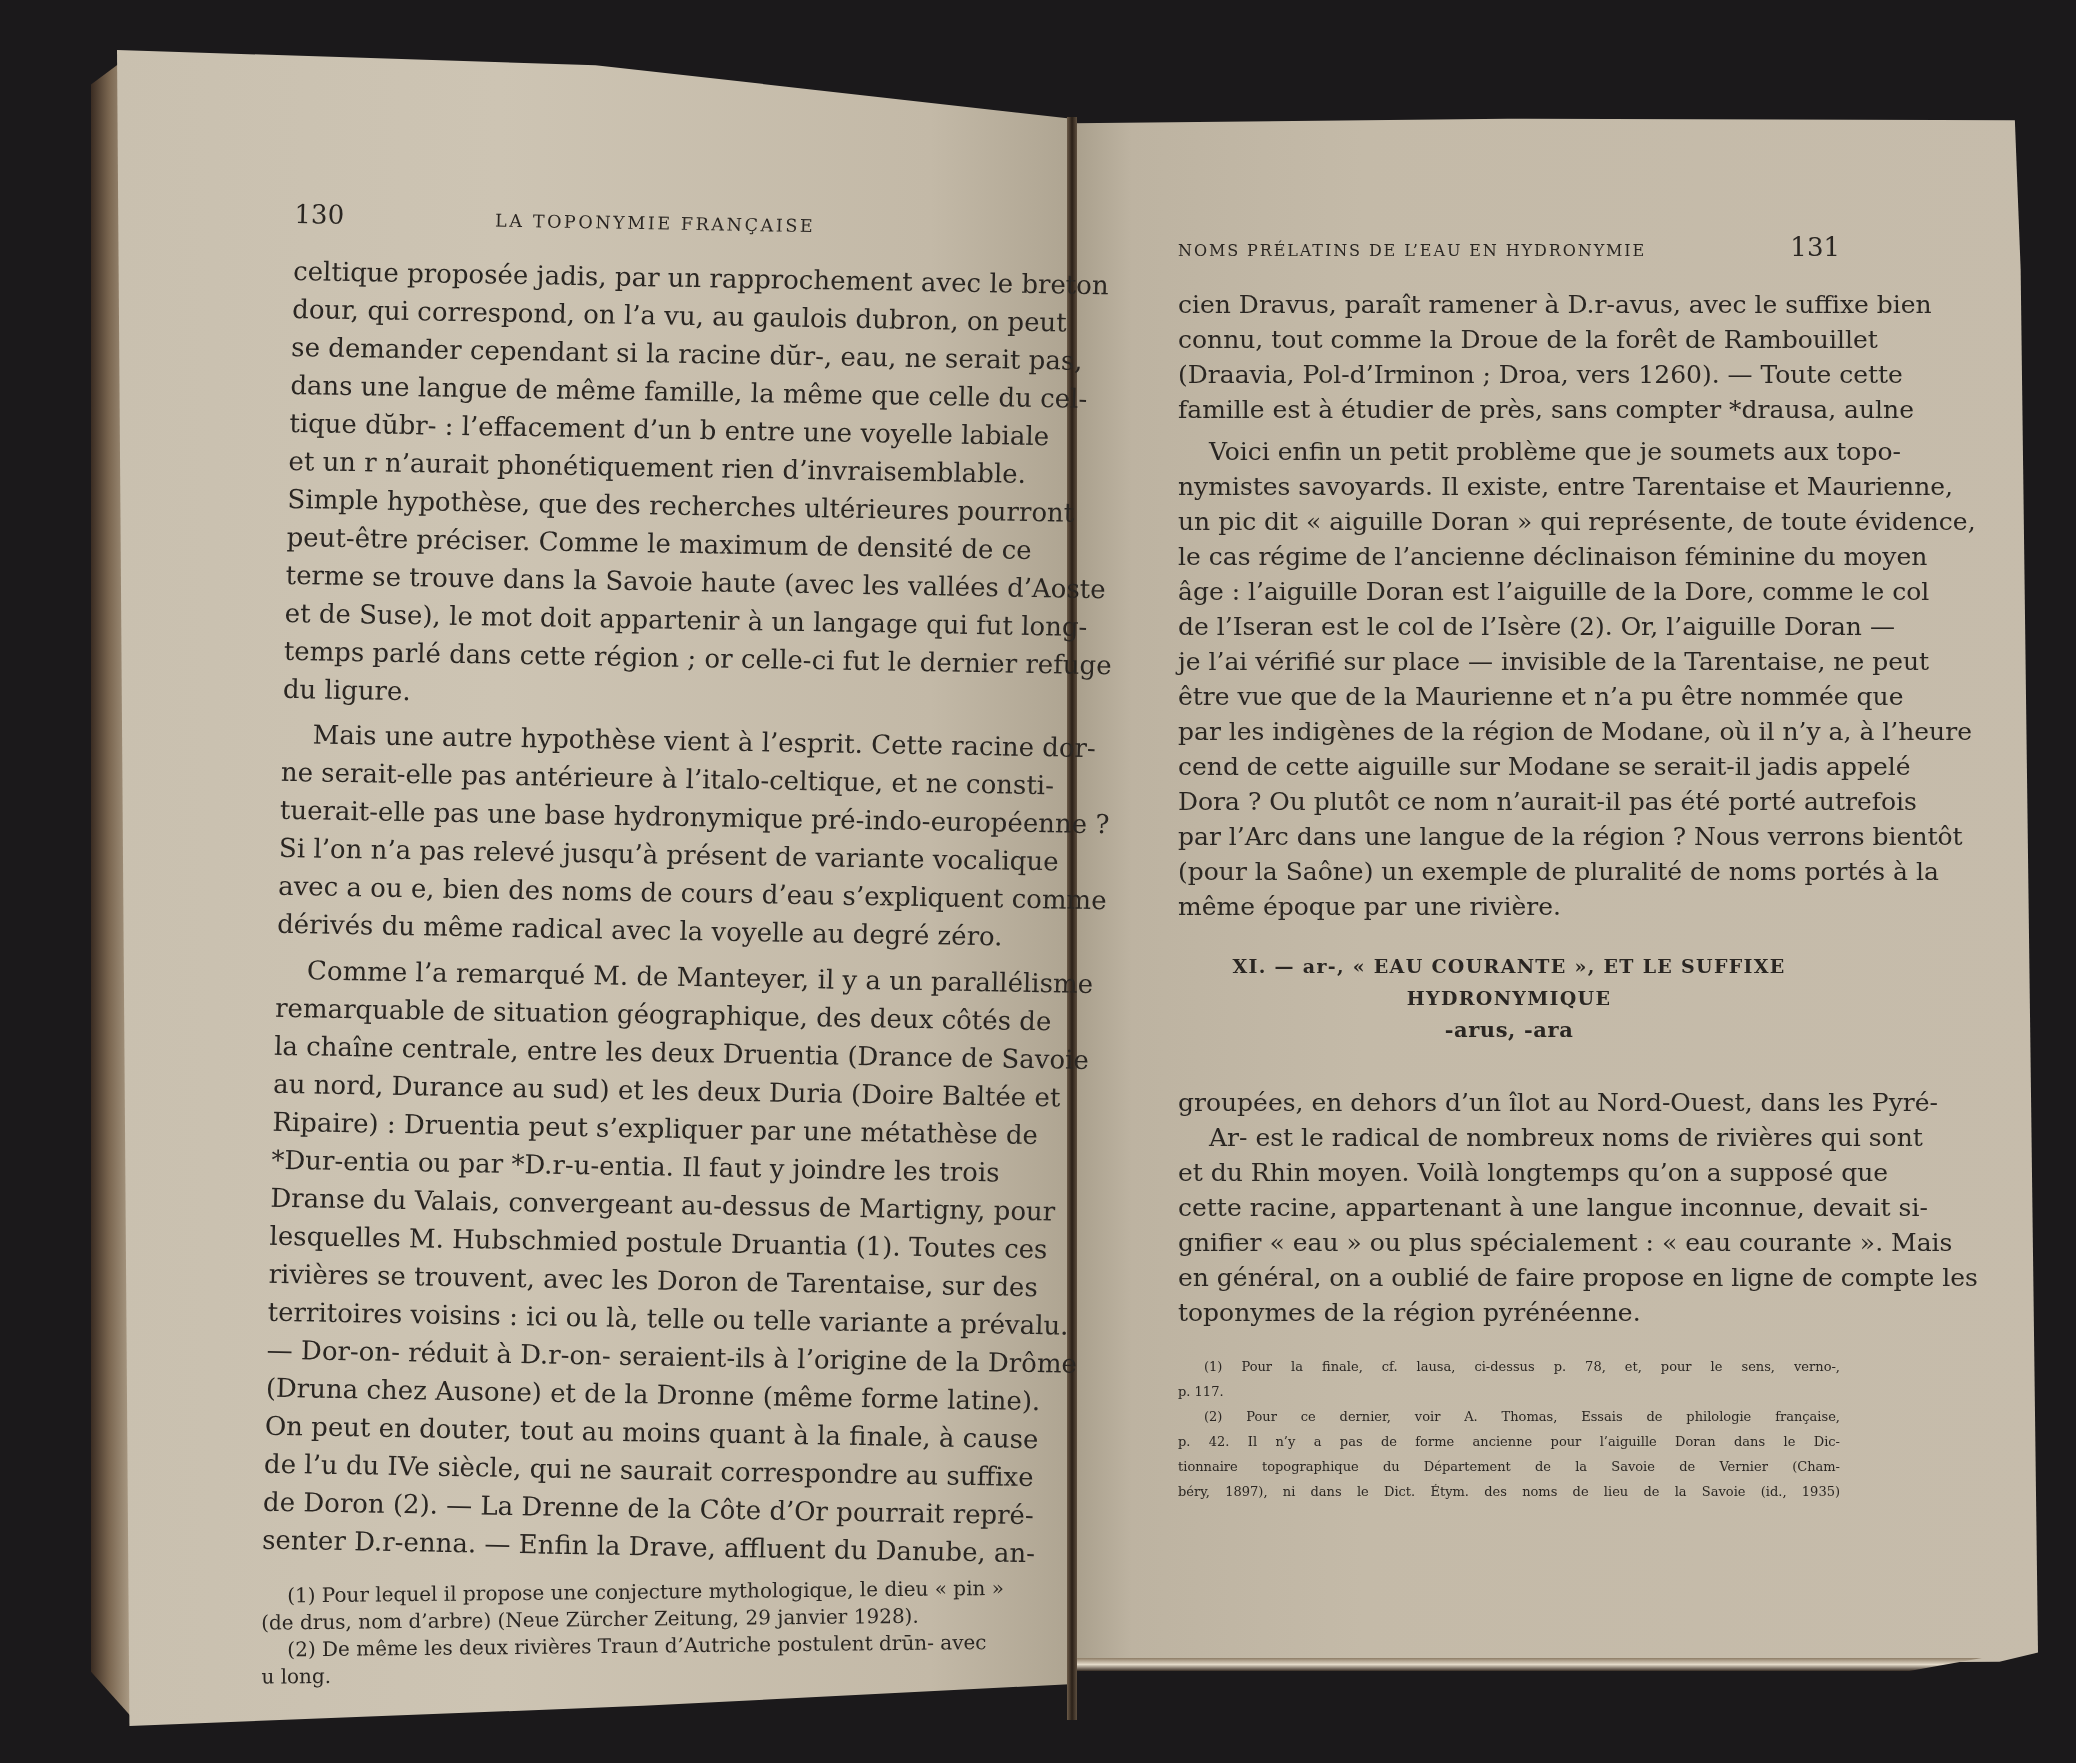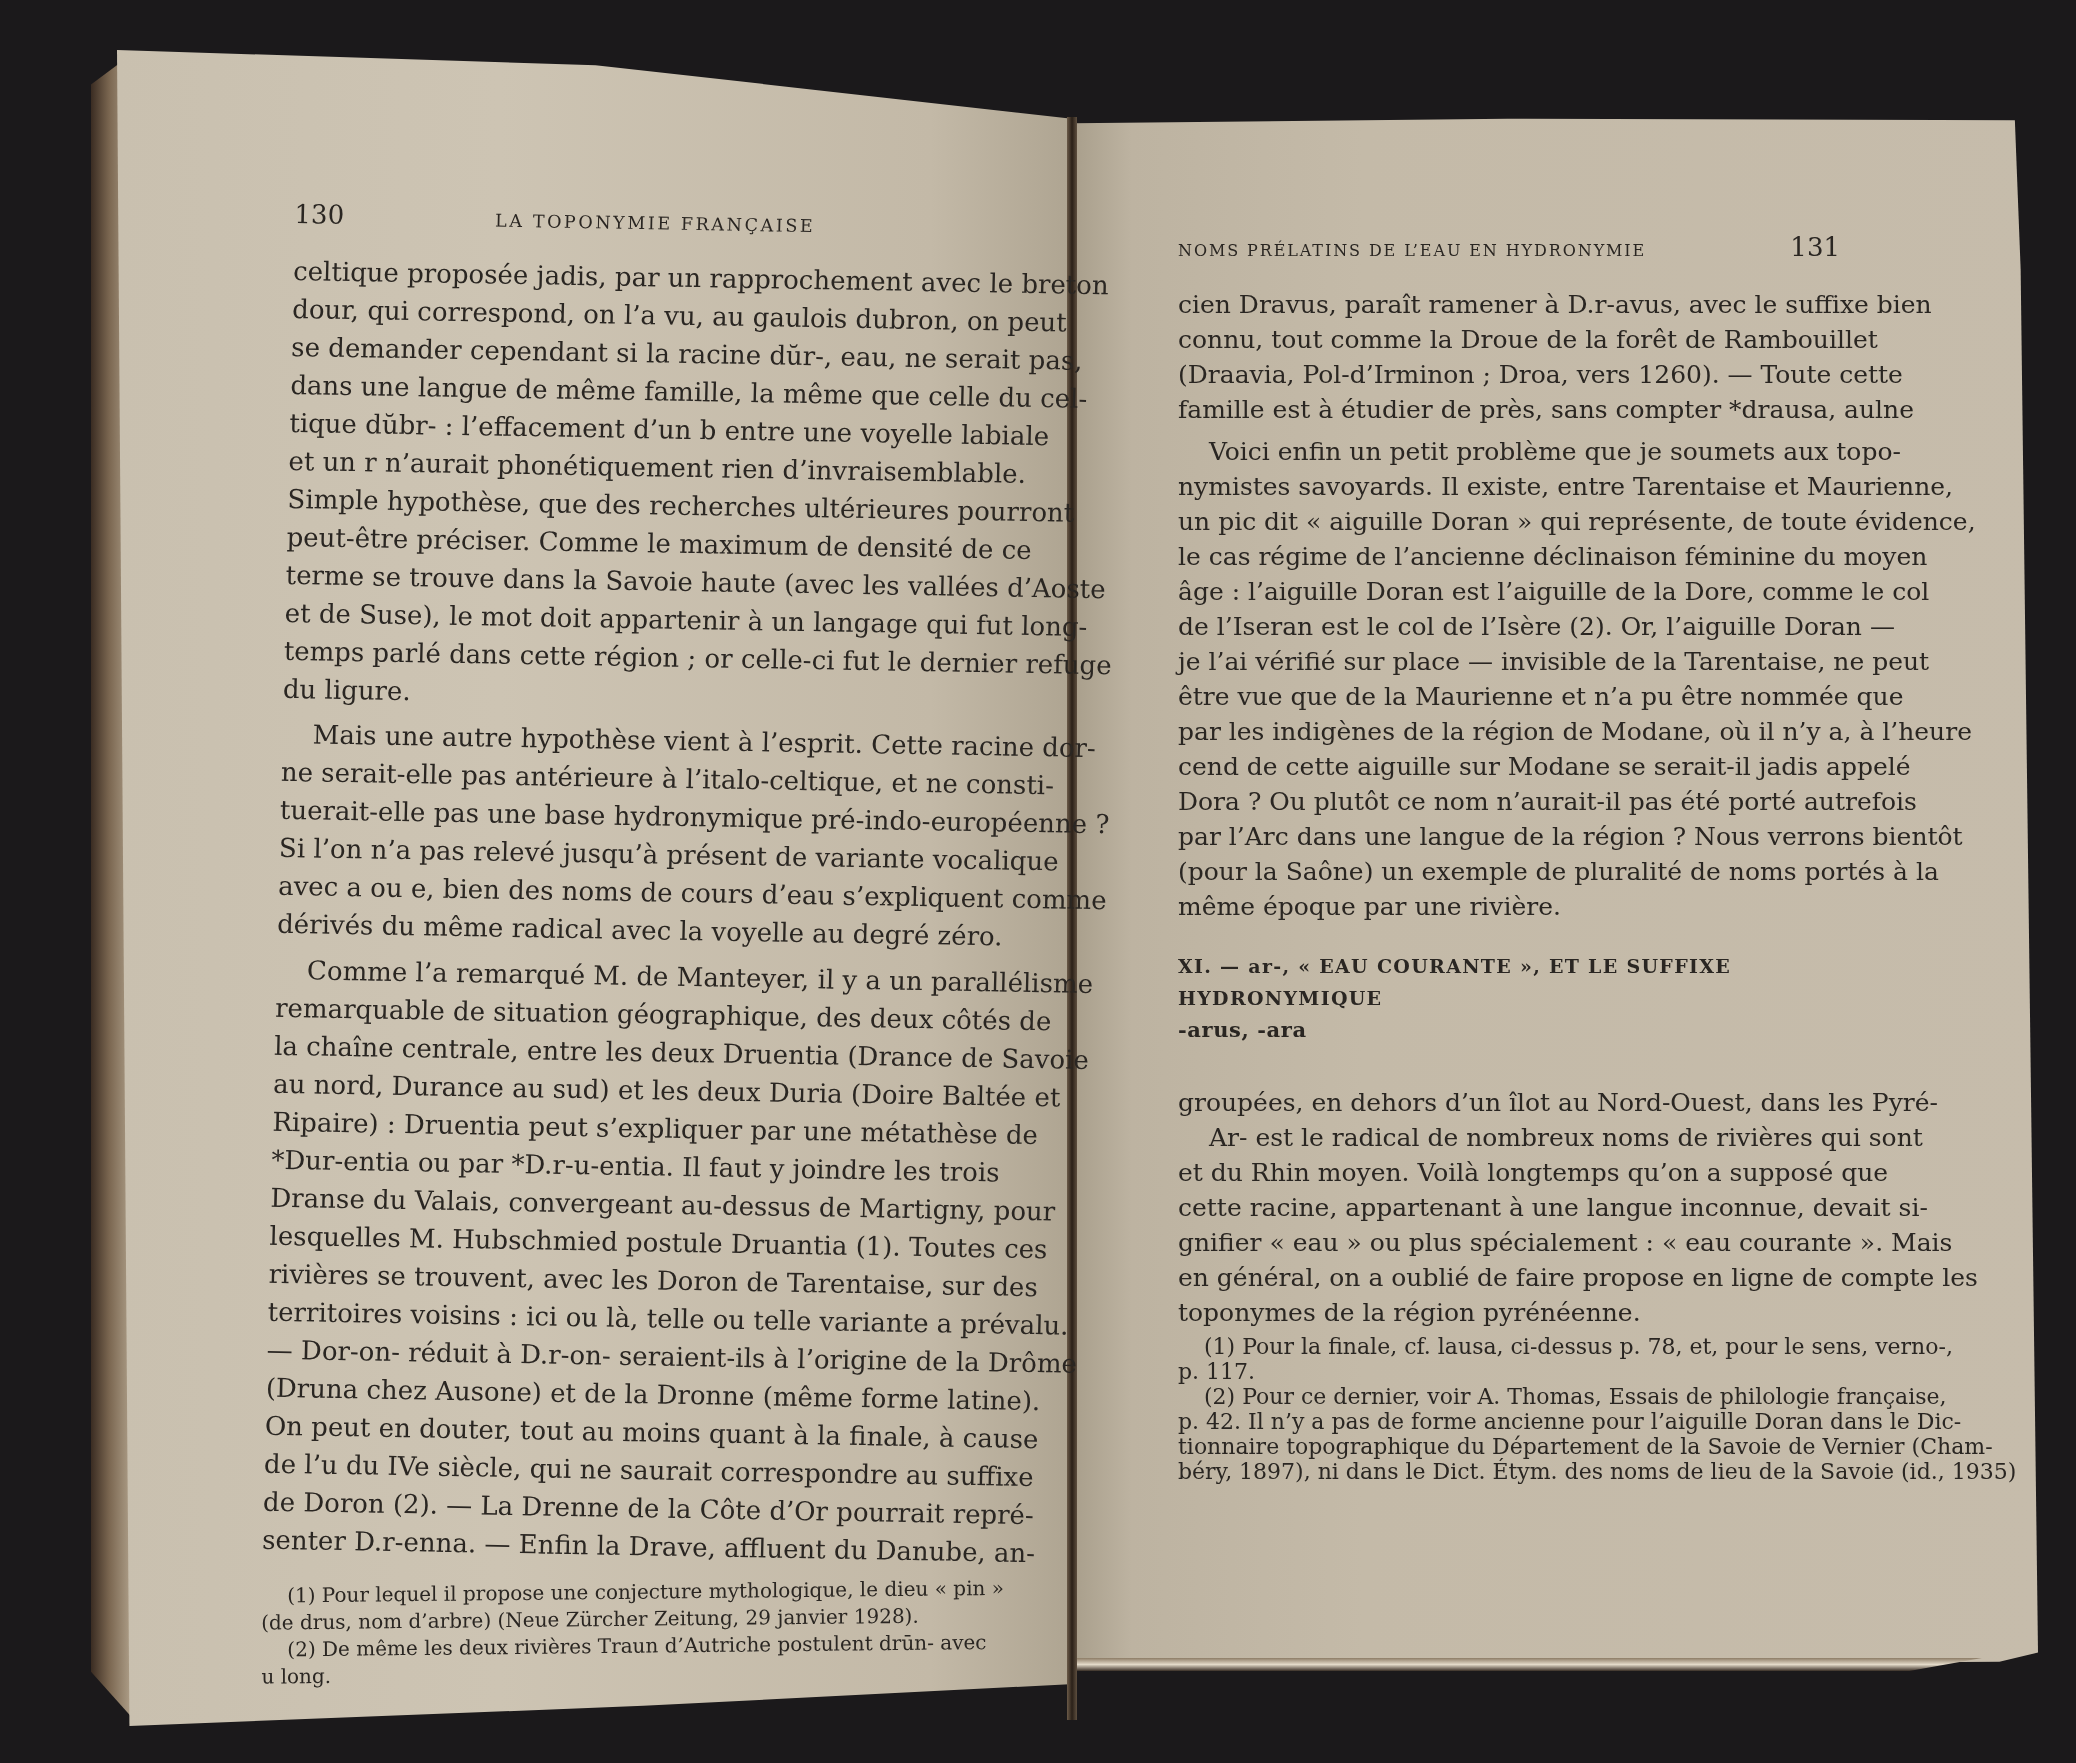--- a/index.html
+++ b/index.html
@@ -59,26 +59,26 @@
   }
   .col-left .runhead .title { padding-right:26px; }
   .col-right .runhead .title { text-align:left; padding-right:32px; font-size:16px; letter-spacing:1.9px; }
 
   .line { display:block; white-space:nowrap; text-align:justify; text-align-last:justify; }
   .line.last { text-align-last:left; }
   .line.indent { padding-left:31px; }
   .gap { height:7.8px; }
 
   .section-head {
-    text-align:left; font-weight:bold; font-size:19px; letter-spacing:1.3px;
+    text-align:center; font-weight:bold; font-size:19px; letter-spacing:1.3px;
     line-height:32px; margin-top:26px; margin-bottom:39px;
   }
   .section-head .sub { display:block; font-size:21px; letter-spacing:0.6px; }
 
-  .notes { font-size:22px; line-height:25px; margin-top:4px; }
+  .notes { font-size:13px; line-height:25px; margin-top:24px; }
   .col-left .notes { font-size:20px; line-height:27px; margin-top:23.4px; transform:rotate(-1.6deg); transform-origin:0 0; }
   .notes .line { text-align-last:justify; }
   .notes .line.last { text-align-last:left; }
   .notes .line.indent { padding-left:26px; }
 </style>
 </head>
 <body>
 
 <div class="scene">
   <div class="stack-left"></div>

